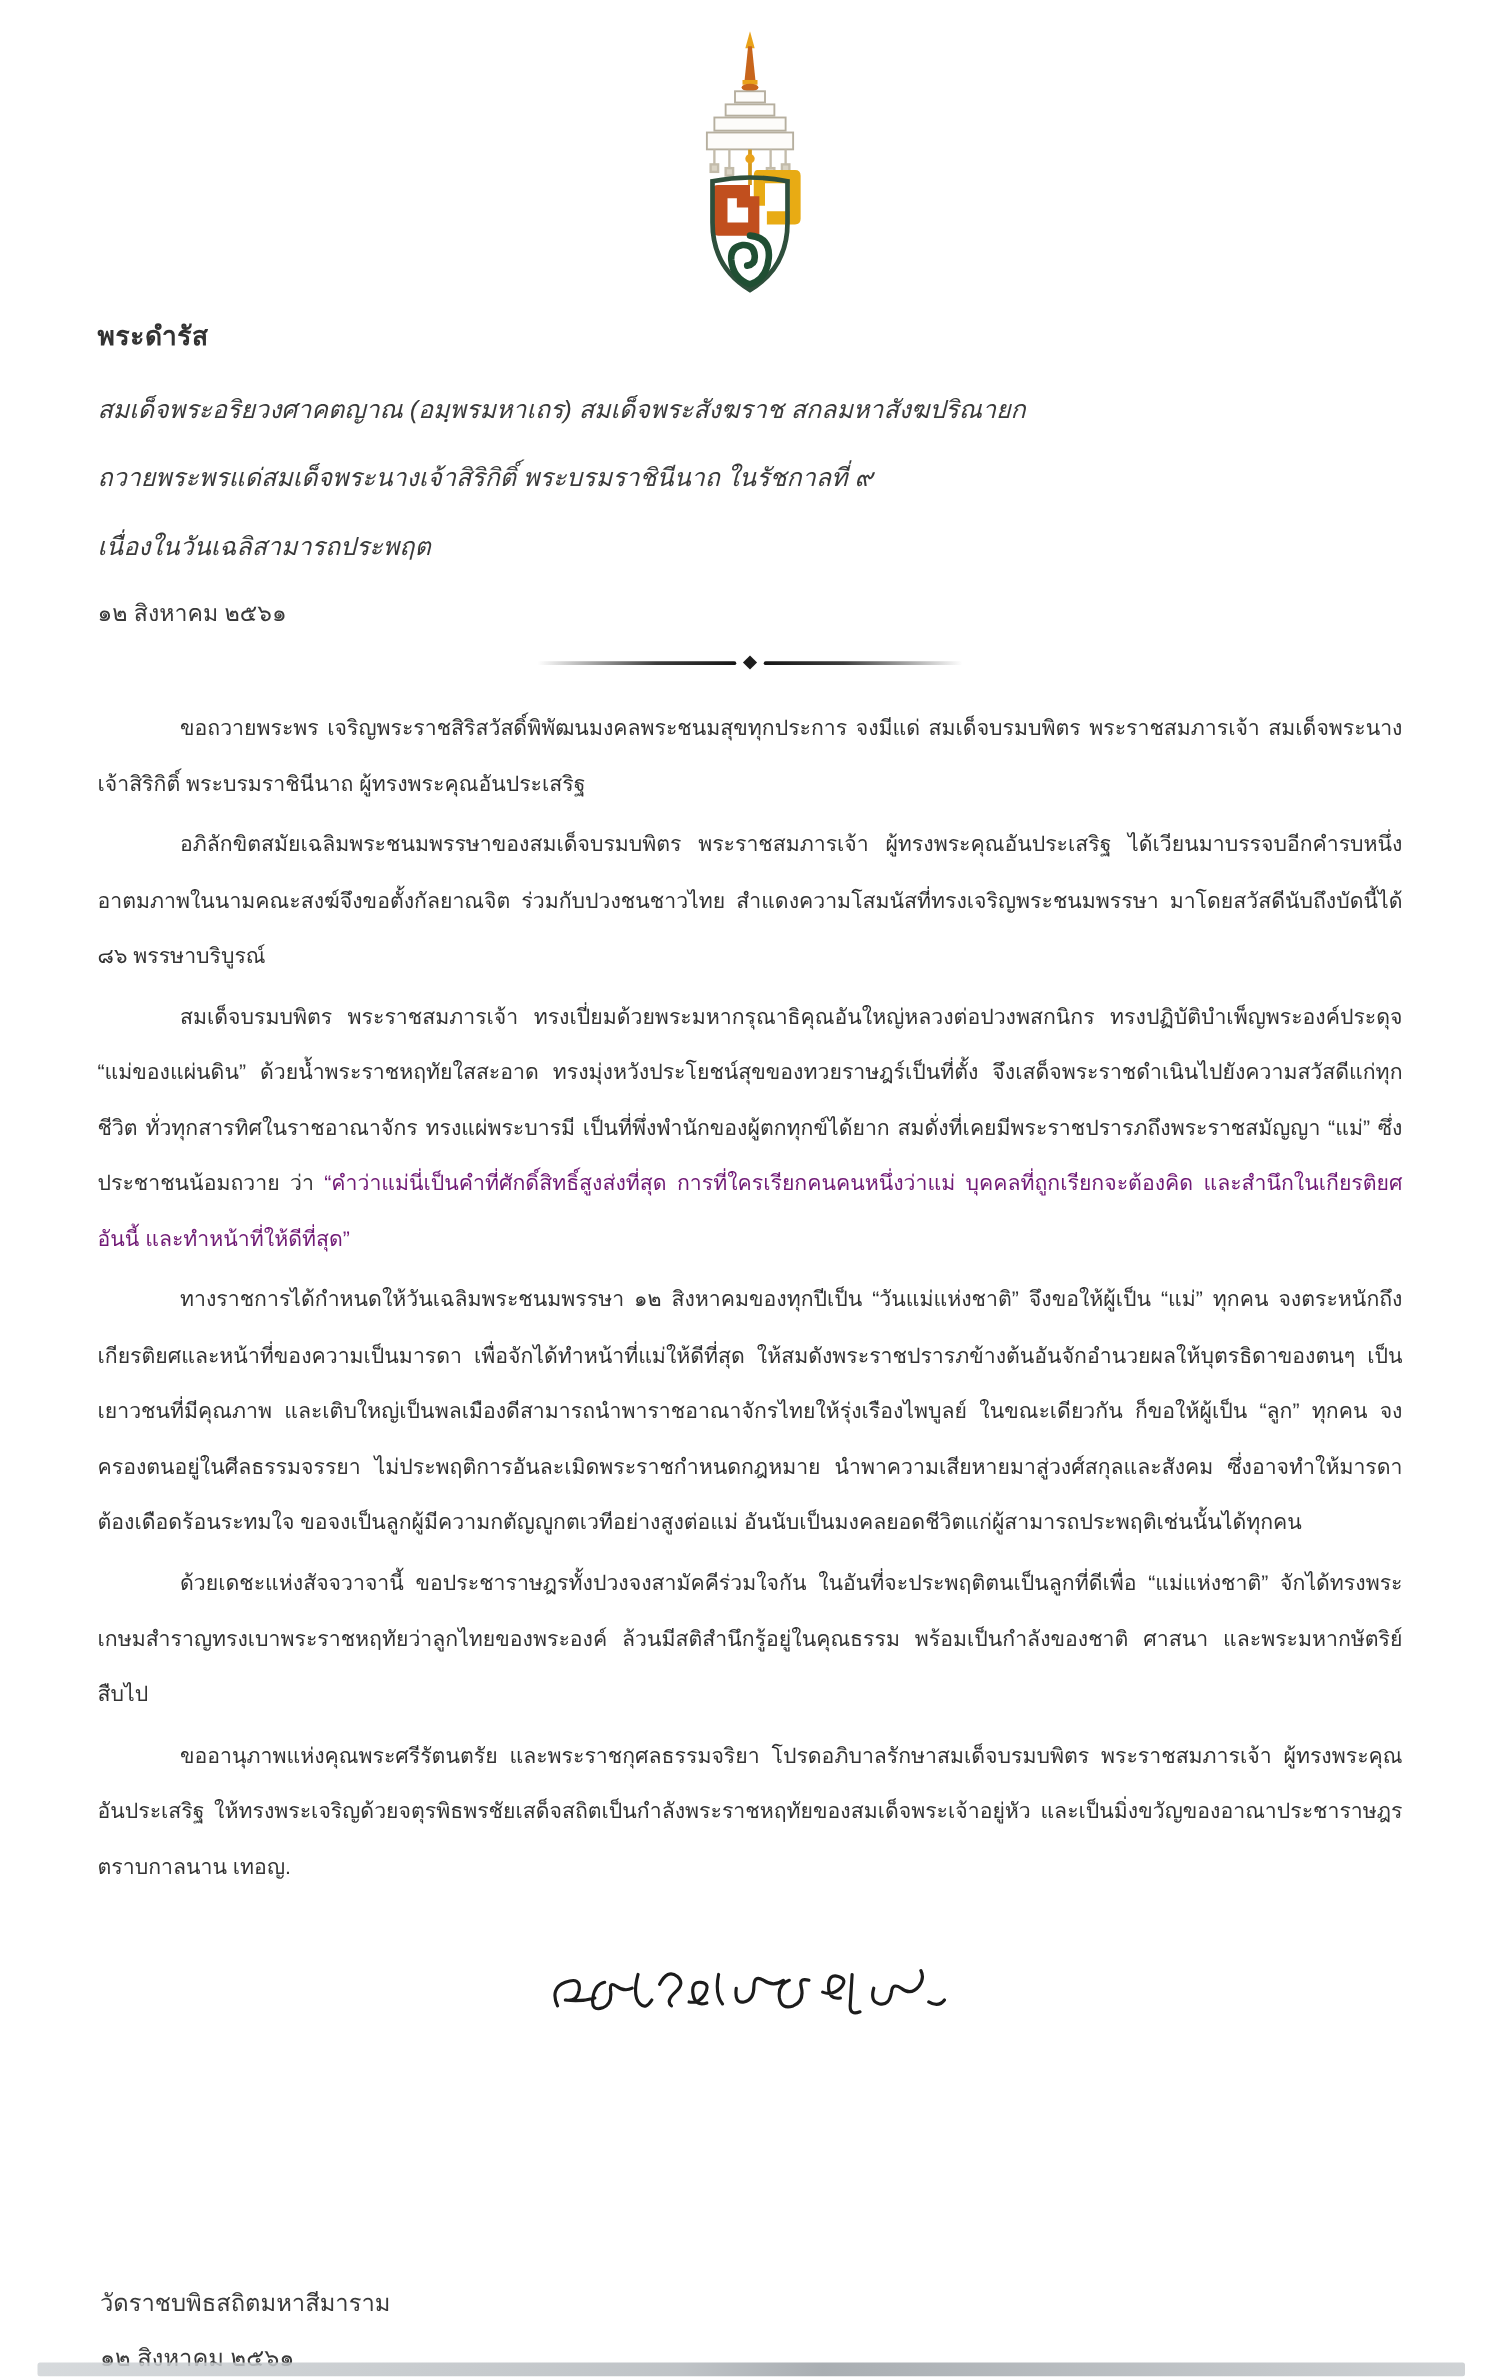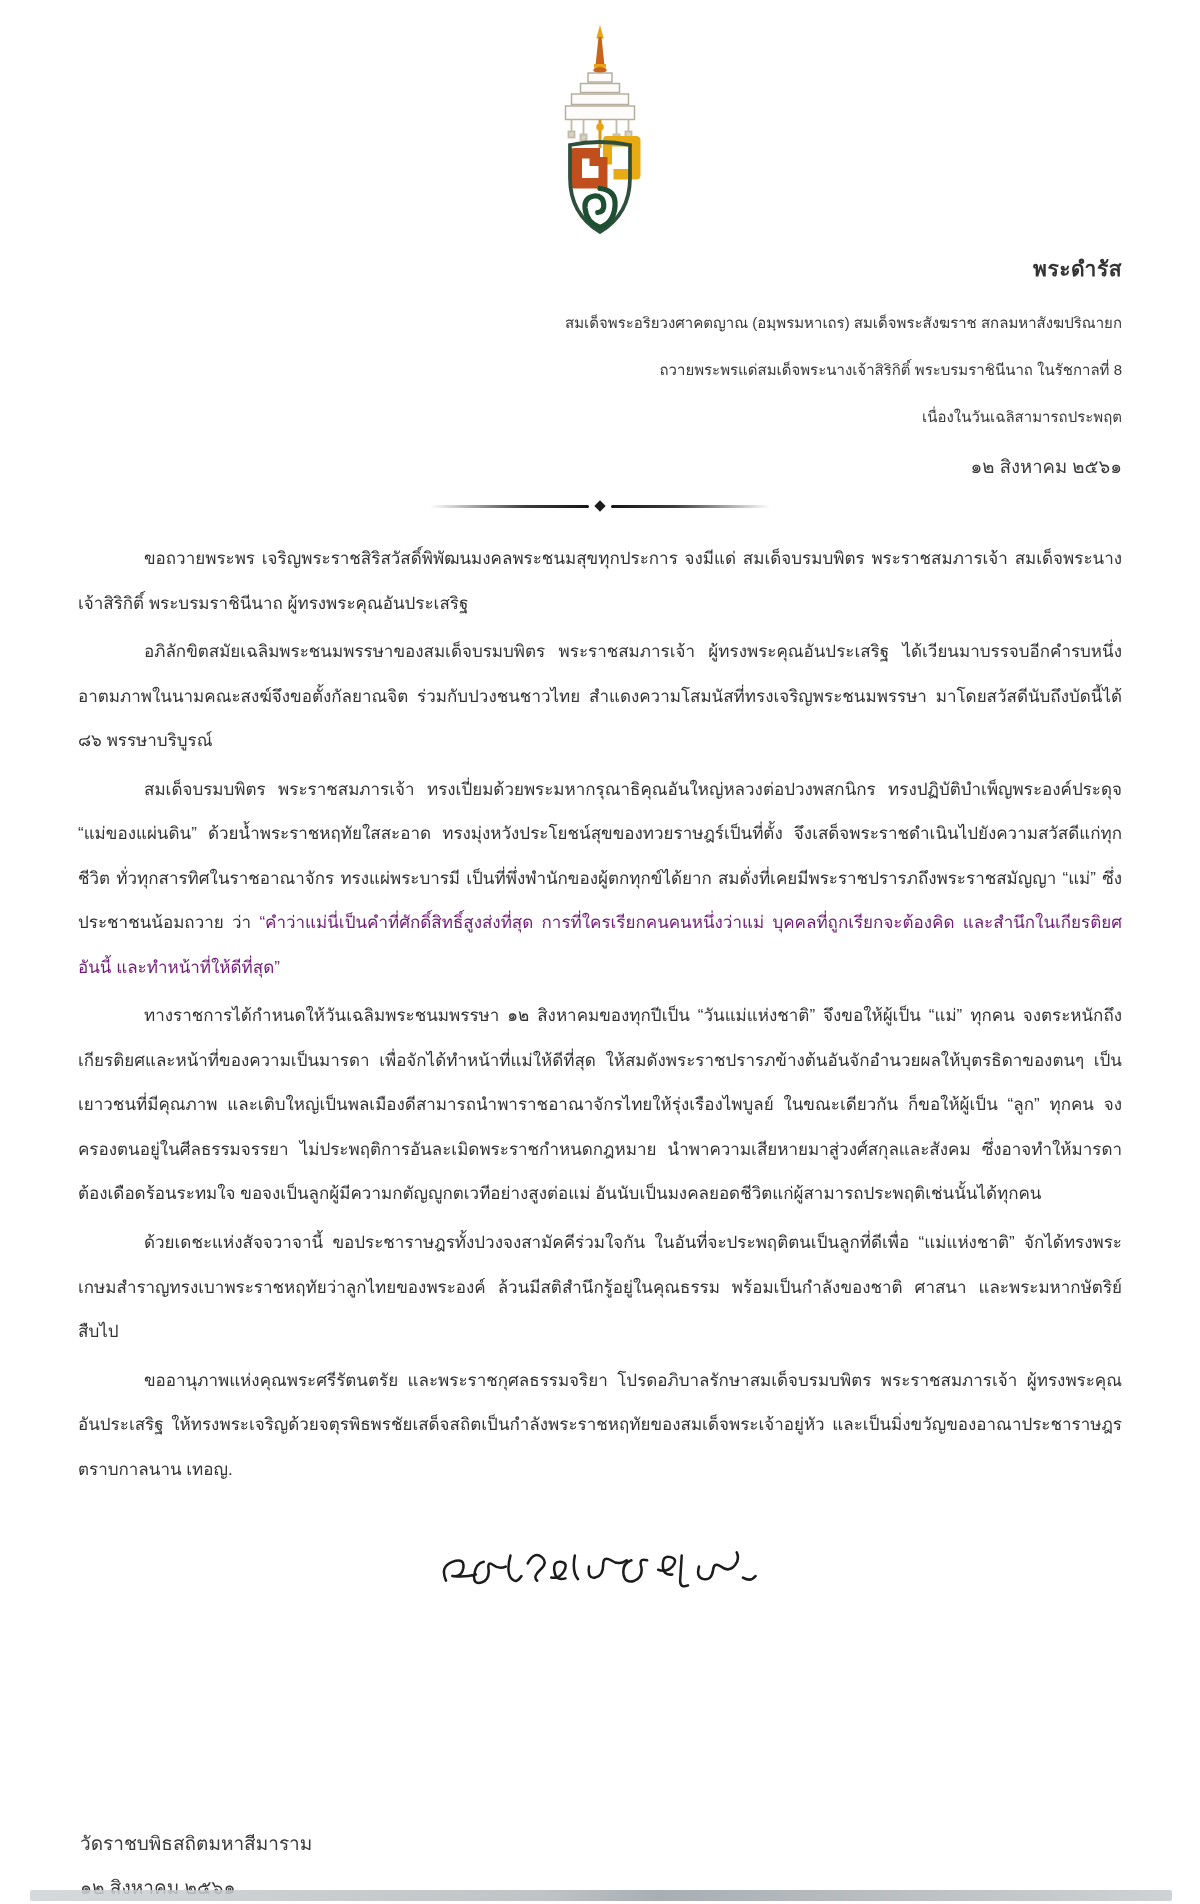--- a/index.html
+++ b/index.html
@@ -20,33 +20,34 @@
   }
   
   .emblem-wrap {
     display: flex;
     justify-content: center;
     margin-top: 4px;
     margin-bottom: 14px;
   }
   .emblem-wrap svg { display: block; }
   
-  .header { text-align: right; color: #3a3a3a; }
+  .header { text-align: left; color: #3a3a3a; }
   .header .title {
     font-size: 21px;
     font-weight: 600;
     letter-spacing: .5px;
     margin-top: 10px;
     margin-bottom: 26px;
     color: #333;
   }
   .header .hline {
-    font-size: 15px;
+    font-size: 20px;
     margin-bottom: 23px;
     color: #3a3a3a;
+    font-style: italic;
   }
   .header .hdate { font-size: 18.5px; margin-bottom: 20px; }
   
   .divider {
     display: flex;
     align-items: center;
     justify-content: center;
     width: 340px;
     margin: 18px auto 26px auto;
     height: 10px;
@@ -140,21 +141,21 @@
 
       <path d="M40,164 q40,-8 80,0 v44 q0,48 -40,72 q-40,-24 -40,-72 z" fill="none" stroke="#2e4f3c" stroke-width="5"></path>
 
       <path d="M80,222 q22,2 20,24 q-2,22 -20,28 q-18,-6 -20,-26 q-1,-14 12,-16 q12,-1 13,11 q1,10 -8,11" fill="none" stroke="#1f4f33" stroke-width="7" stroke-linecap="round"></path>
     </svg>
   </div>
 
   <div class="header">
     <div class="title">พระดำรัส</div>
     <div class="hline">สมเด็จพระอริยวงศาคตญาณ (อมฺพรมหาเถร) สมเด็จพระสังฆราช สกลมหาสังฆปริณายก</div>
-    <div class="hline">ถวายพระพรแด่สมเด็จพระนางเจ้าสิริกิติ์ พระบรมราชินีนาถ ในรัชกาลที่ 8</div>
+    <div class="hline">ถวายพระพรแด่สมเด็จพระนางเจ้าสิริกิติ์ พระบรมราชินีนาถ ในรัชกาลที่ ๙</div>
     <div class="hline">เนื่องในวันเฉลิสามารถประพฤต</div>
     <div class="hdate">๑๒ สิงหาคม ๒๕๖๑</div>
   </div>
 
   <div class="divider">
     <div class="seg left"></div>
     <div class="gem"></div>
     <div class="seg right"></div>
   </div>
 

